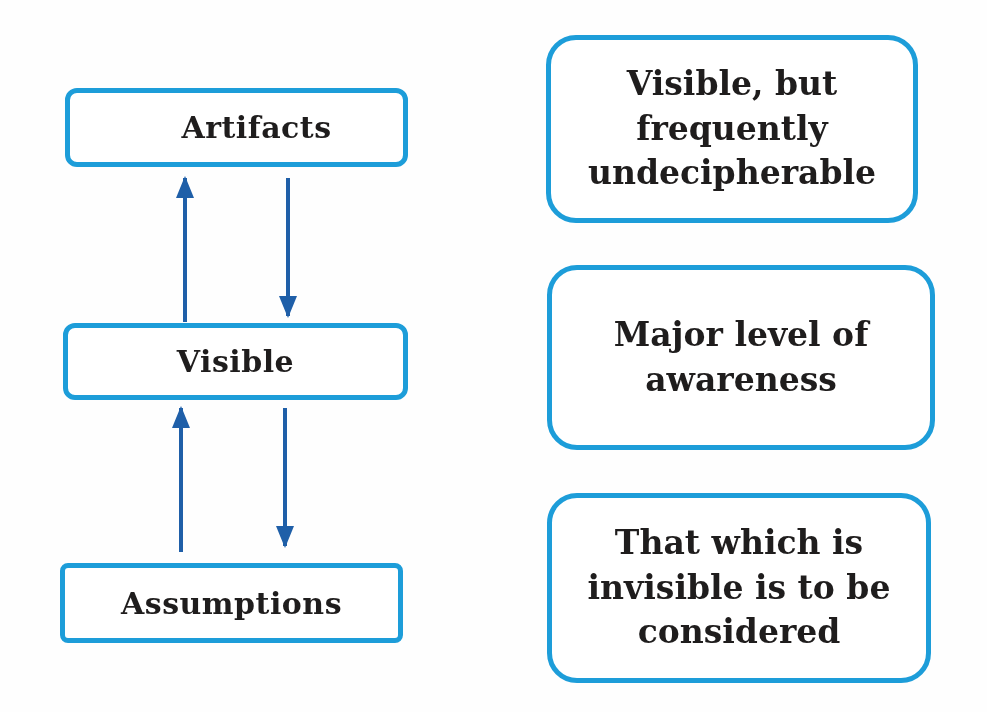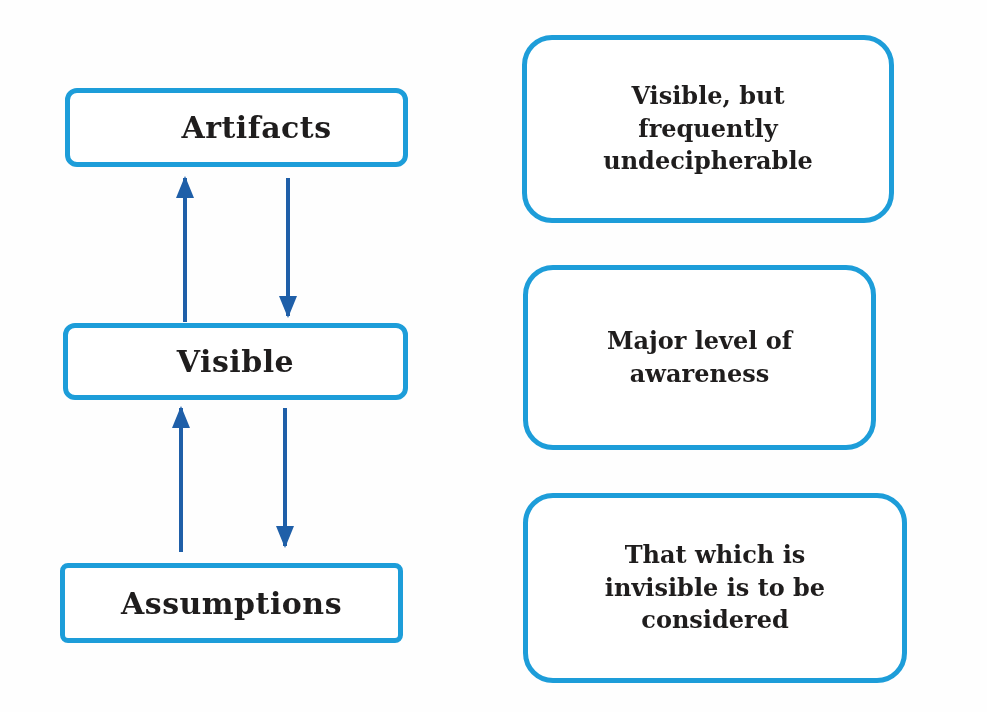--- a/index.html
+++ b/index.html
@@ -31,33 +31,34 @@
     text-align: center;
     font-weight: bold;
   }
   .level-box {
     border-radius: 12px;
     font-size: 30px;
     letter-spacing: 0.5px;
   }
   .desc-box {
     border-radius: 30px;
-    font-size: 24px;
+    font-size: 33px;
     line-height: 1.35;
+    margin-left: 24px;
   }
   .desc-box .desc-text { white-space: pre-line; }
 
   
   .pos-artifacts   { left: 65px;  top: 88px;  width: 343px; height: 79px; padding-left: 40px; }
   .pos-values      { left: 63px;  top: 323px; width: 345px; height: 77px; }
   .pos-assumptions { left: 60px;  top: 563px; width: 343px; height: 80px; border-radius: 8px; }
 
   
   .pos-desc-1 { left: 522px; top: 35px;  width: 372px; height: 188px; }
-  .pos-desc-2 { left: 523px; top: 265px; width: 353px; height: 185px; }
+  .pos-desc-2 { left: 523px; top: 265px; width: 388px; height: 185px; }
   .pos-desc-3 { left: 523px; top: 493px; width: 384px; height: 190px; }
 
   .arrows-layer {
     position: absolute;
     left: 0; top: 0;
     width: 987px; height: 712px;
     color: var(--arrow);
     pointer-events: none;
   }
   .arrows-layer line { stroke: currentColor; stroke-width: 4; }

